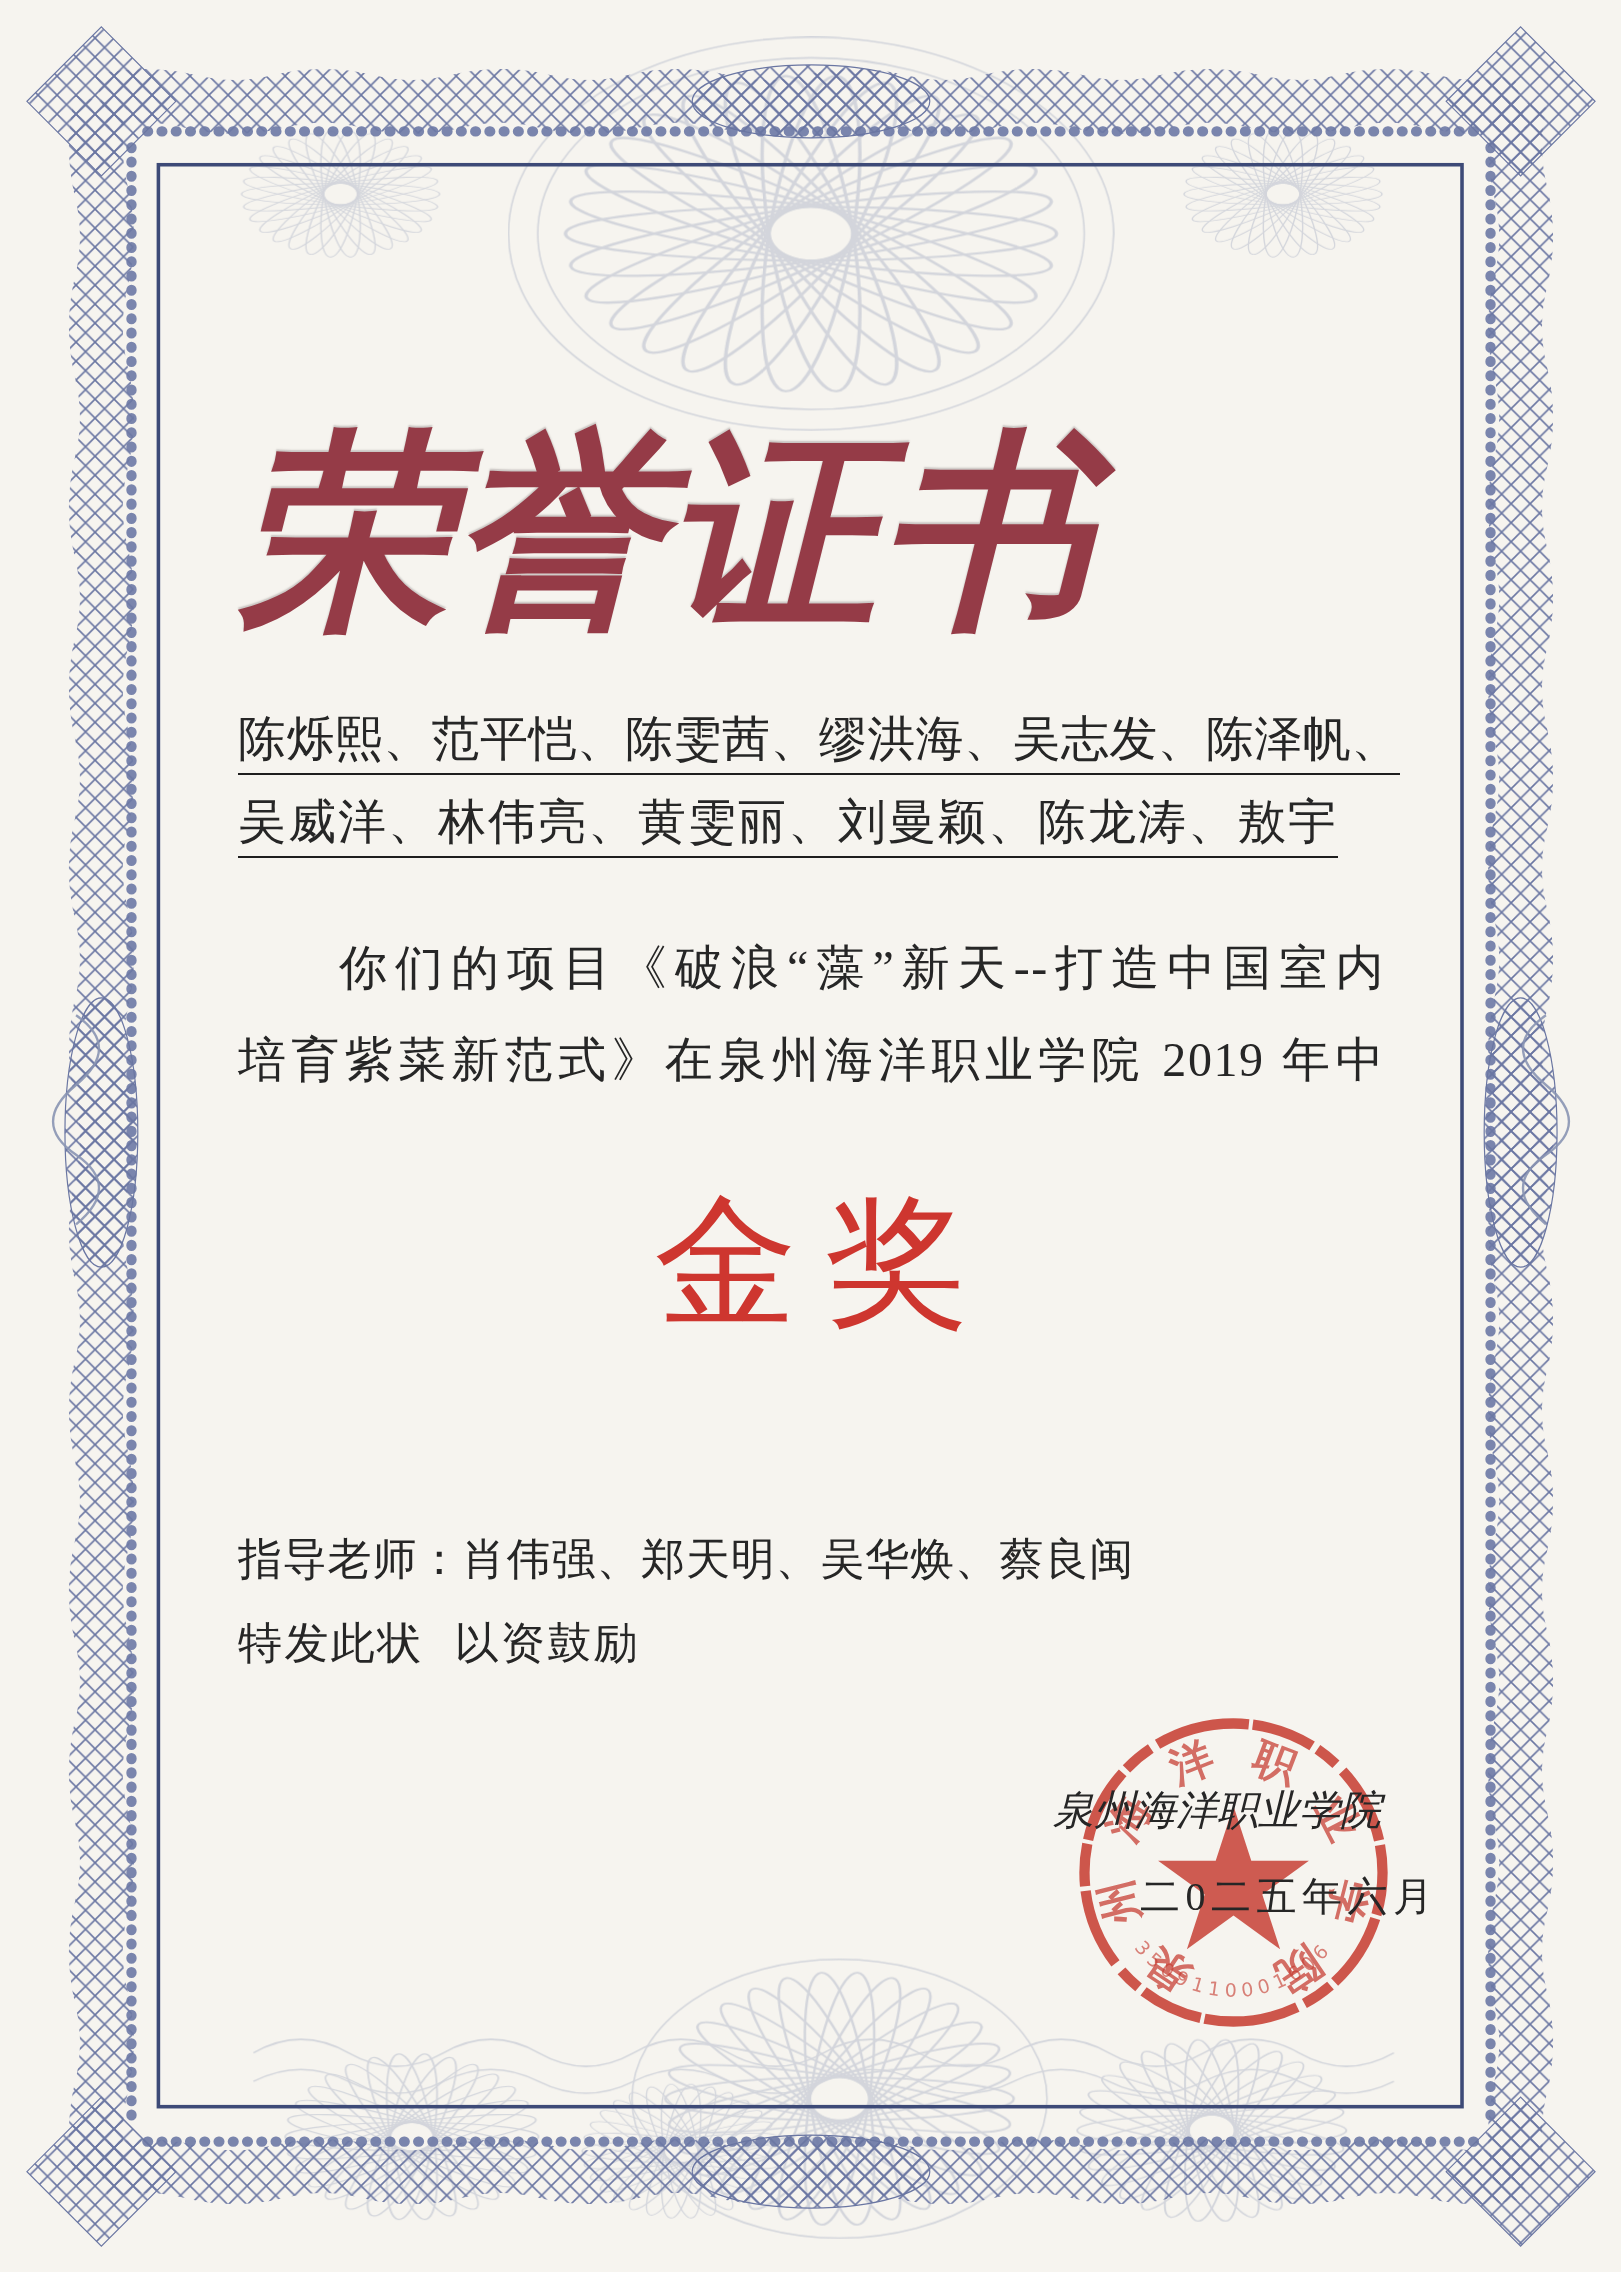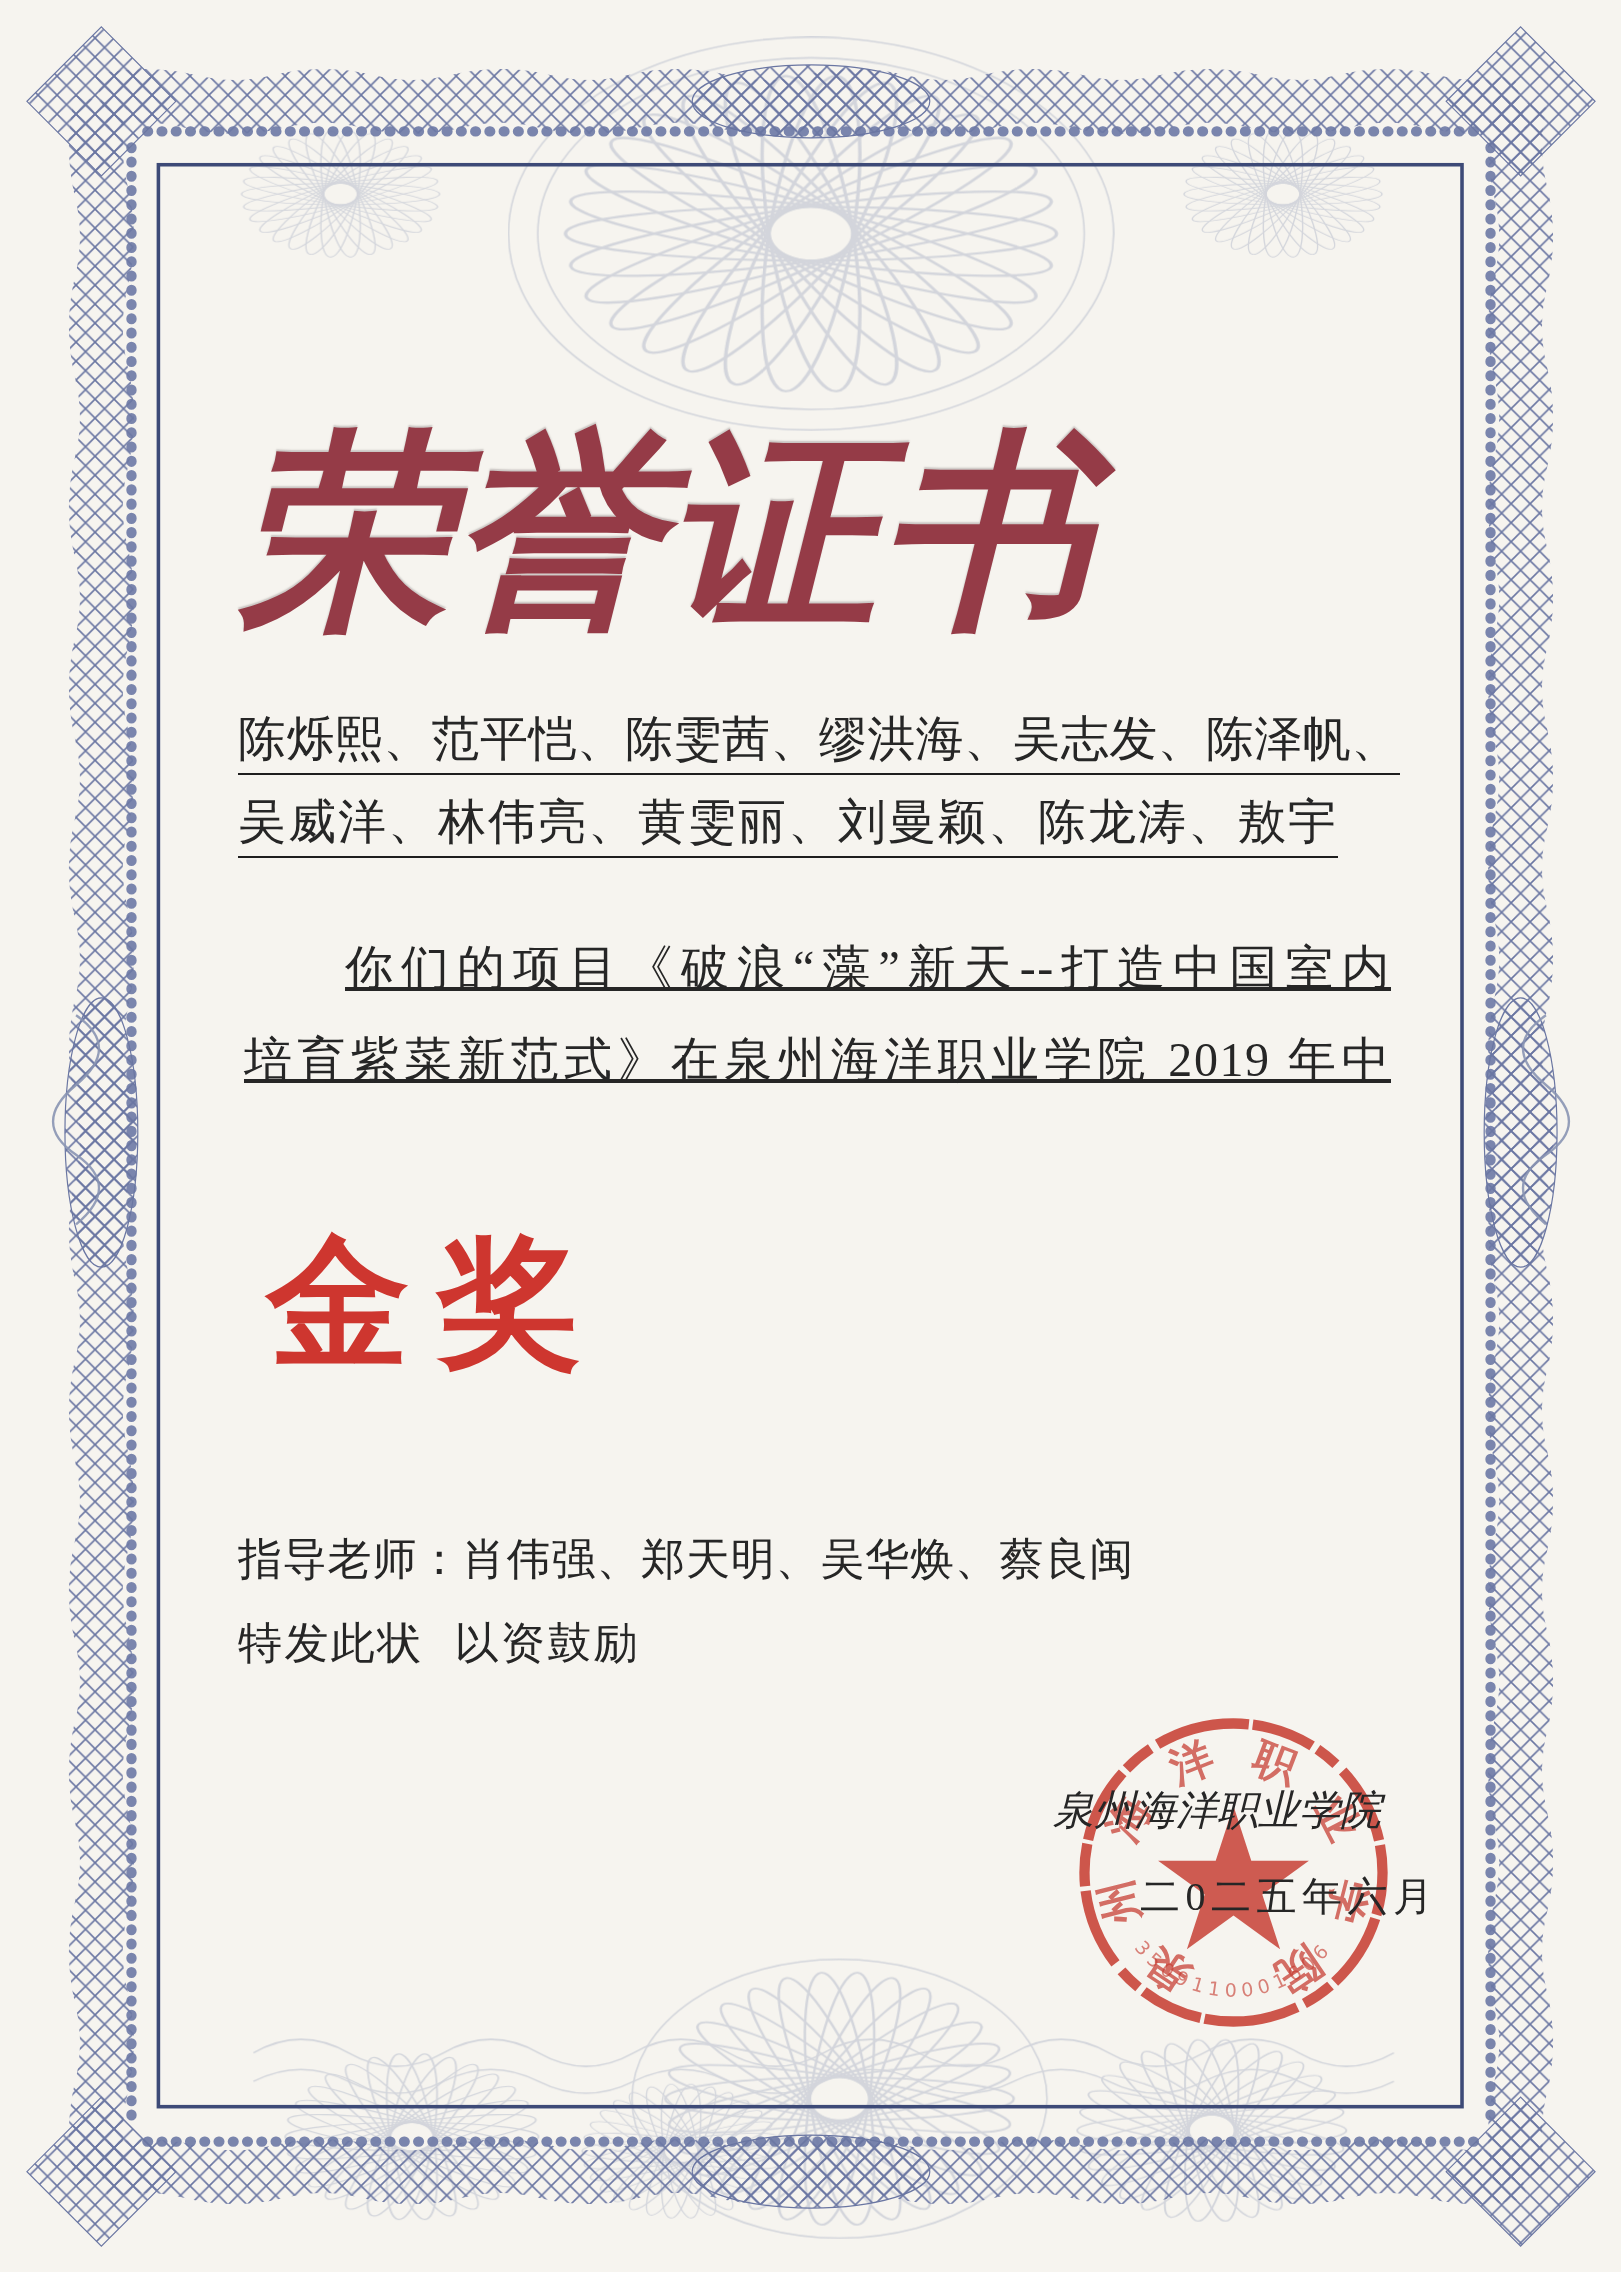--- a/index.html
+++ b/index.html
@@ -20,28 +20,28 @@
     text-shadow:0 -2.4px 1.6px rgba(70,60,62,.25); z-index:2;font-style:italic;
   }
   .names{
     left:238px; font-size:48px; color:var(--ink); z-index:2;
     display:inline-block; padding-bottom:9.5px; border-bottom:2.4px solid #1e1e1e;
     white-space:nowrap;
   }
   .names-1{top:715px; letter-spacing:0.4px;}
   .names-2{top:798px; letter-spacing:2px;}
   .body{
-    left:244px; top:922px; width:1147px; font-size:48px; z-index:2;text-decoration:underline;
+    left:238px; top:922px; width:1147px; font-size:48px; z-index:2;
   }
   .body-line{line-height:92px; letter-spacing:1.6px;}
   .body-line.jst{text-align:justify; text-align-last:justify;}
   .body-line.indent{text-indent:101px;}
   .award{
-    left:238px; top:1232px; width:1147px; text-align:left; z-index:2;
-    font-size:143px; font-weight:bold; color:var(--award_red); letter-spacing:28.5px; text-indent:28.5px;
+    left:238px; top:1192px; width:1147px; text-align:center; z-index:2;
+    font-size:143px; font-weight:normal; color:var(--award_red); letter-spacing:28.5px; text-indent:28.5px;
   }
   .advisors{left:238px; top:1538px; font-size:44px; letter-spacing:0.8px; z-index:2; word-spacing:8px;}
   .issuance{left:238px; top:1622px; font-size:44px; letter-spacing:2.4px; z-index:2; word-spacing:17.4px;}
   .issuer-name{left:1053px; top:1790px; font-size:41px; letter-spacing:0px; z-index:3;font-style:italic;}
   .issuer-date{left:1094px; top:1877px; font-size:40px; letter-spacing:5.5px; z-index:3;margin-left:46px;}
   .seal-box{left:1071px; top:1710px; z-index:1;}
   .ring-char{font-size:54px; font-weight:bold; fill:var(--seal_red); opacity:.72;
     font-family:"Liberation Serif","DejaVu Serif",serif;}
   .serial-txt{font-size:24px; letter-spacing:7px; fill:var(--seal_red); opacity:.62;
     font-family:"DejaVu Sans","Liberation Sans",sans-serif;}

